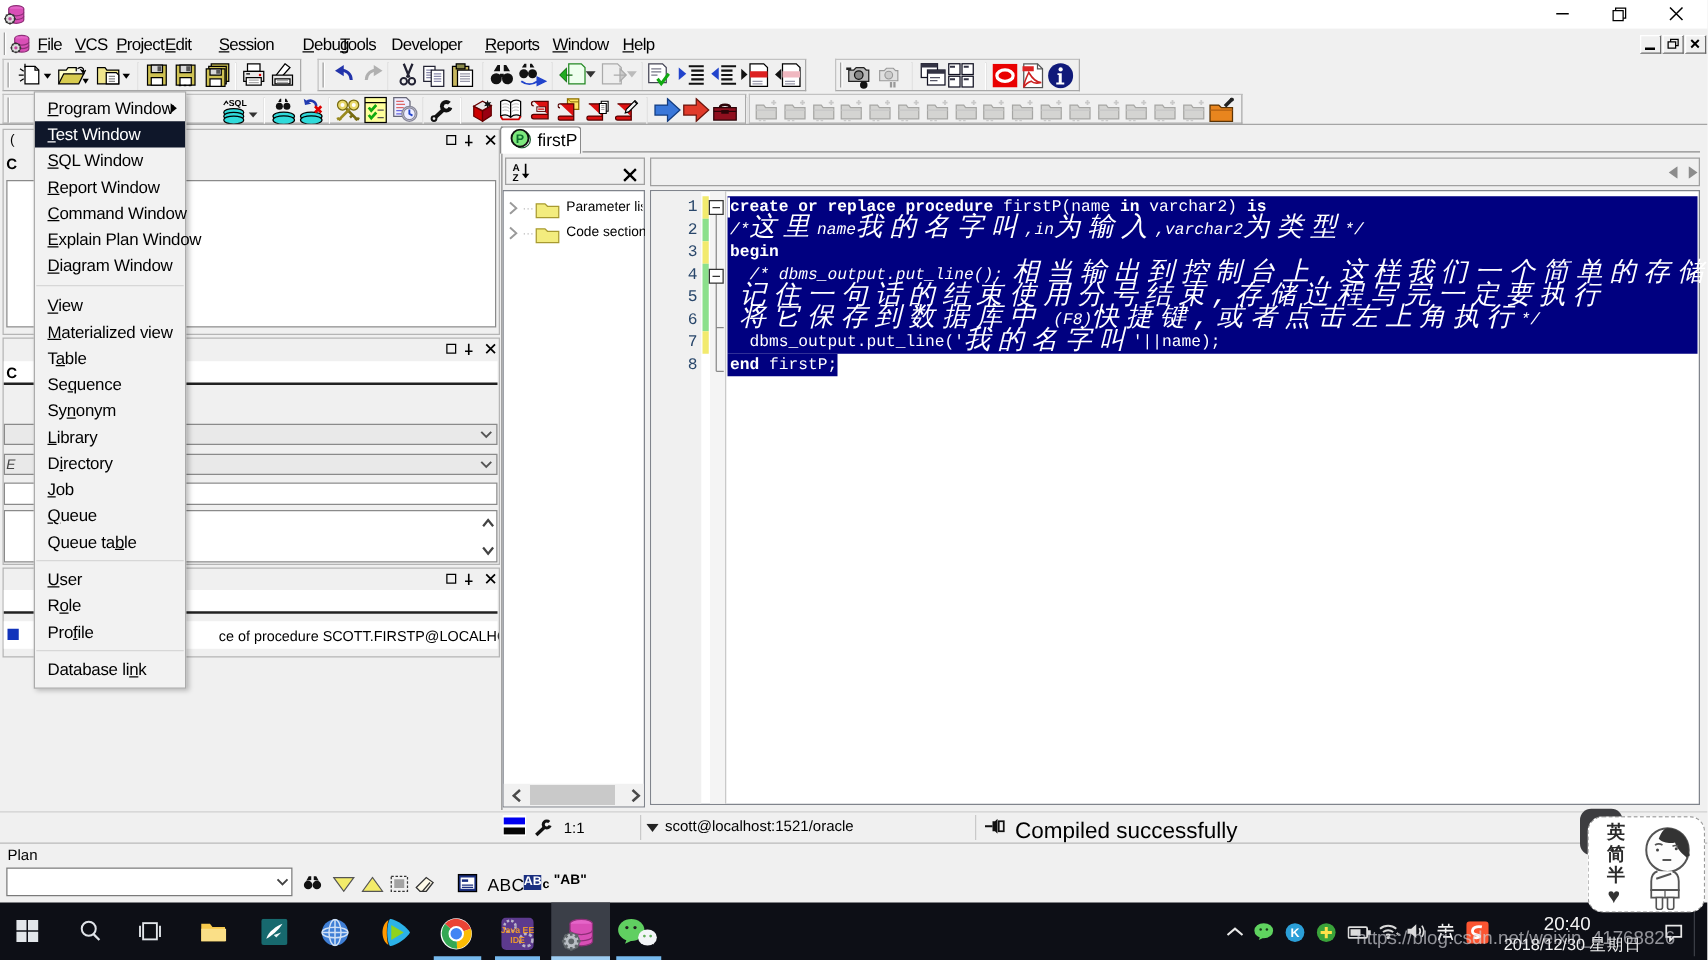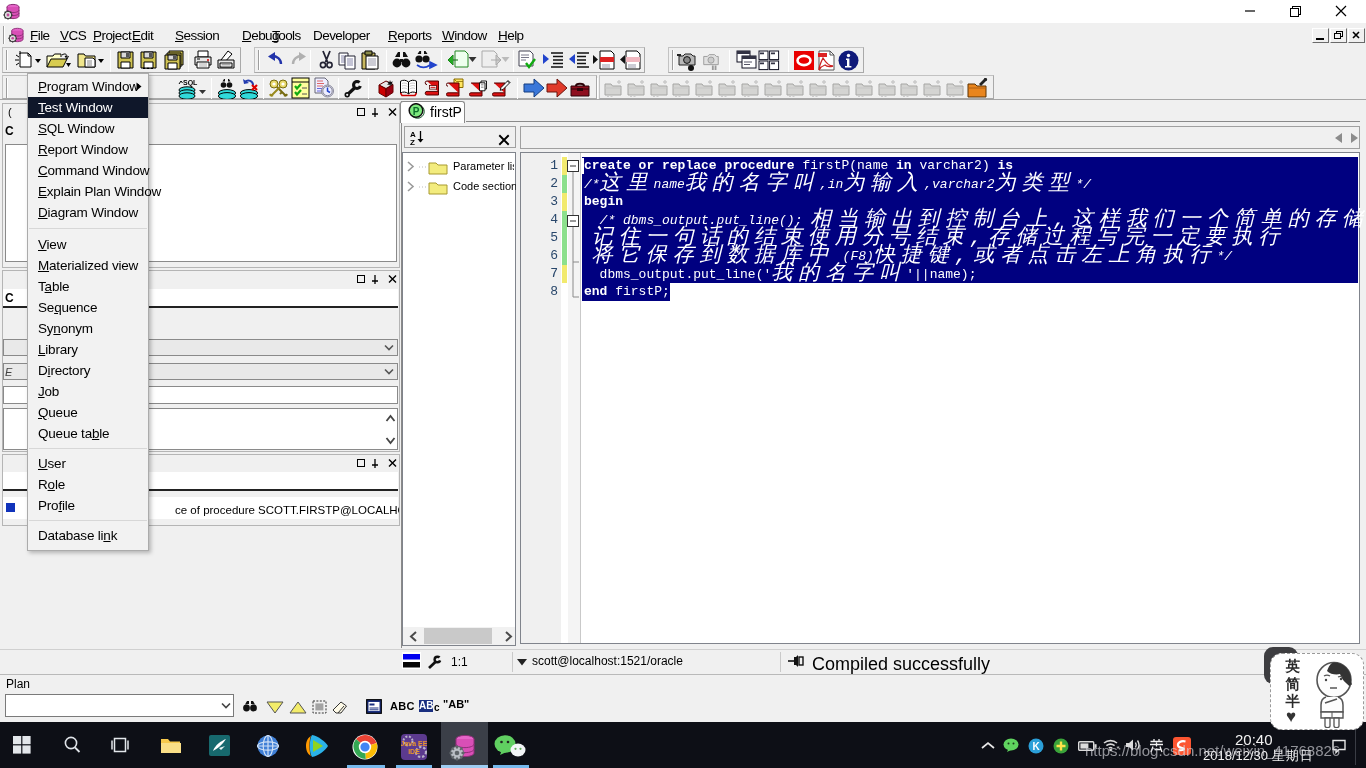--- a/index.html
+++ b/index.html
@@ -662,21 +662,21 @@
 <svg class="ab" style="left:331px;top:700px" width="18" height="14" viewBox="0 0 18 14">
         <path d="M2 10L10 2l5.5 4L10 13H5z" fill="#fffbe8" stroke="#333"></path>
         <path d="M7 13l6-7" stroke="#333"></path>
       </svg>
 <svg class="ab" style="left:366px;top:699px" width="16" height="15" viewBox="0 0 16 15">
         <rect x="0.7" y="0.7" width="14.6" height="13.6" fill="#1a2f80" stroke="#000" stroke-width="1.2"></rect>
         <rect x="2.5" y="3" width="11" height="9" fill="#fff"></rect>
         <rect x="3.5" y="4.5" width="5" height="2" fill="#1a2f80"></rect>
         <path d="M3.5 9h9M3.5 10.8h9" stroke="#1a2f80"></path>
       </svg>
-<div class="ab" style="left:390px;top:700px;font-size:11px;font-weight:bold;color:#000;letter-spacing:0.3px">ABC</div>
+<div class="ab" style="left:390px;top:700px;font-size:14px;font-weight:normal;color:#000;letter-spacing:0.3px">ABC</div>
 <div class="ab" style="left:419px;top:700px;width:14px;height:12px;background:#1a2f80;color:#fff;font-size:10px;font-weight:bold;text-align:center;line-height:12px">AB</div>
       <div class="ab" style="left:434px;top:702px;font-size:10px;font-weight:bold;color:#000">c</div>
 <div class="ab" style="left:443px;top:698px;font-size:11px;font-weight:bold;color:#000">"AB"</div>
 </div>
 
 <div id="taskbar">
 <div class="ab" style="left:0;top:722px;width:1366px;height:46px;background:#0d0f16"></div>
 <div class="ab" style="left:441px;top:722px;width:47px;height:46px;background:#3b3f48"></div>
 <svg class="ab" style="left:13px;top:736px" width="18" height="18" viewBox="0 0 18 18">
         <rect x="0" y="0" width="8.2" height="8.2" fill="#e2e6ea"></rect>

